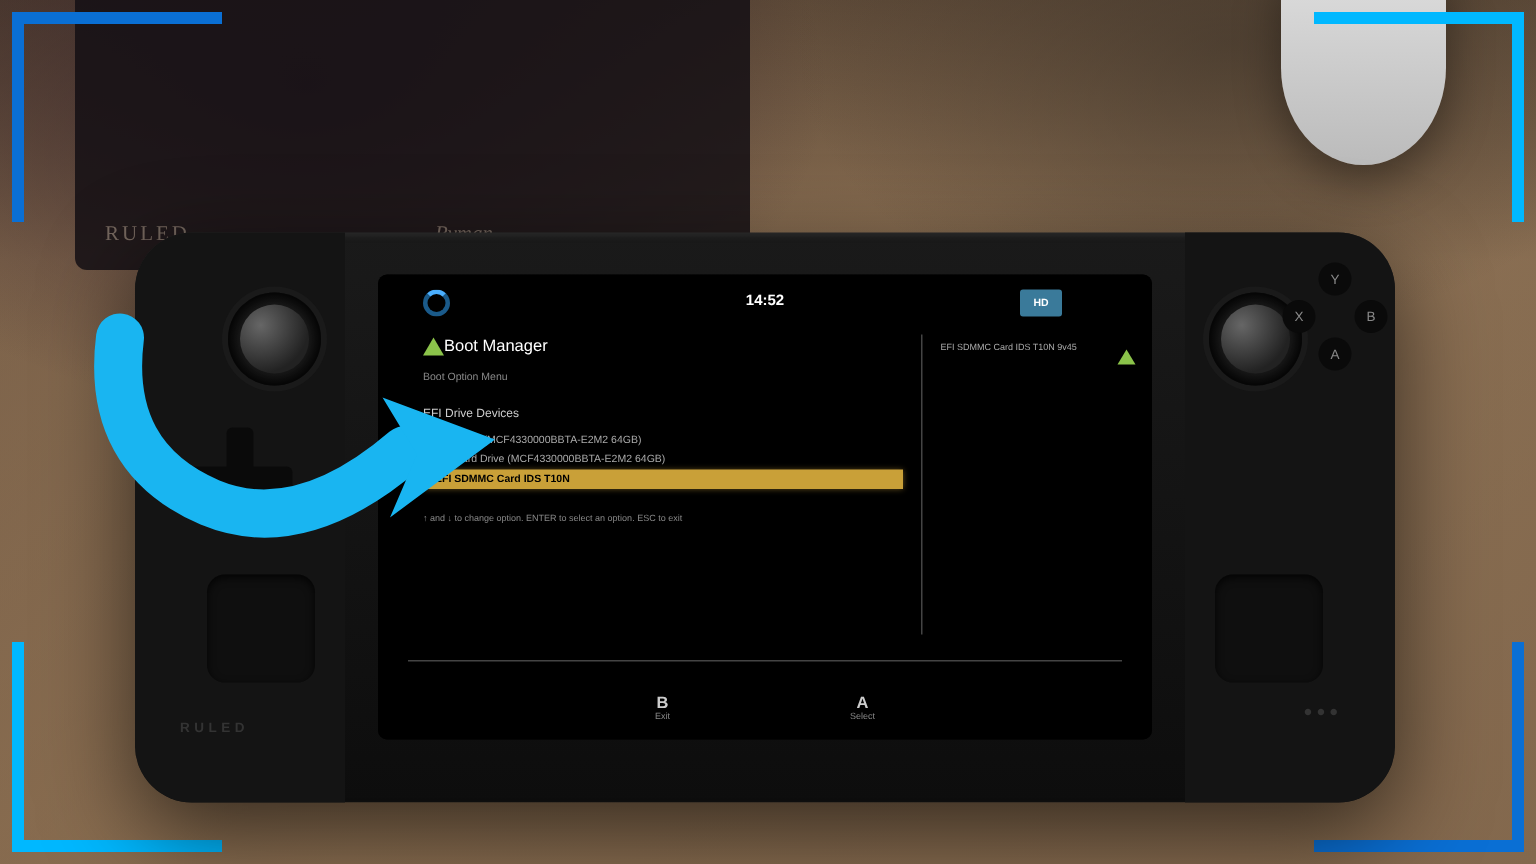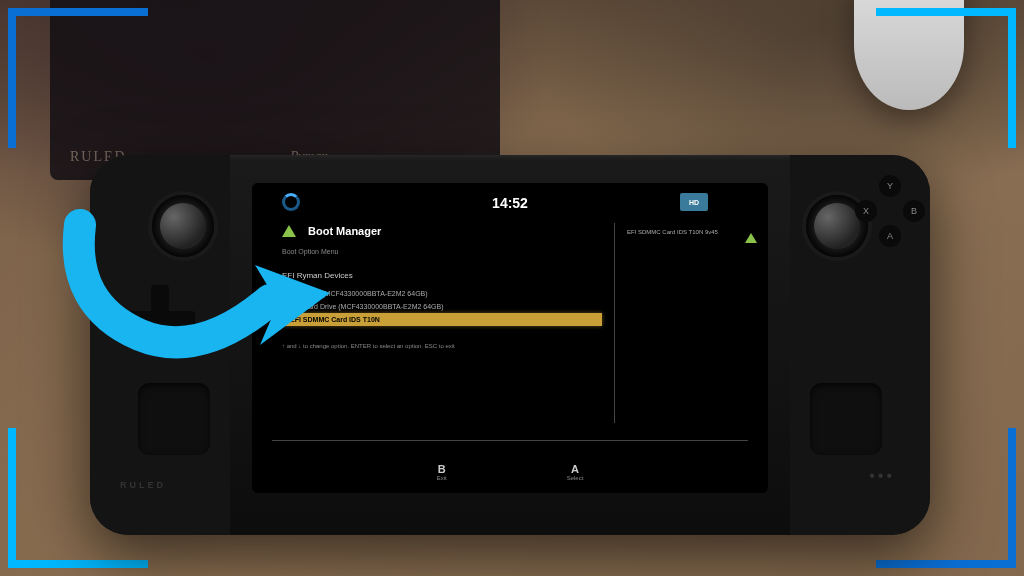--- a/index.html
+++ b/index.html
@@ -177,21 +177,21 @@
       width: 18px; height: 18px;
       border: 3px solid #1a5a8a;
       border-top-color: #4aafff;
       border-radius: 50%;
     }
     .clock {
       position: absolute;
       left: 50%; top: 4px;
       transform: translateX(-50%);
       color: #fff;
-      font-size: 14px;
+      font-size: 10px;
       font-weight: bold;
     }
     .hd-logo {
       position: absolute;
       right: 60px; top: 2px;
       width: 28px; height: 18px;
       background: #3a7a9a;
       border-radius: 2px;
       color: #fff;
       font-size: 7px;
@@ -199,24 +199,24 @@
       display: flex;
       align-items: center;
       justify-content: center;
     }
     
     .boot-title {
       position: absolute;
       top: 42px; left: 30px;
       color: #fff;
       font-size: 11px;
-      font-weight: bold;
+      font-weight: normal;
       display: flex;
       align-items: center;
-      gap: 12px;
+      gap: 0;
     }
     .warn-icon {
       width: 0; height: 0;
       border-left: 7px solid transparent;
       border-right: 7px solid transparent;
       border-bottom: 12px solid #8bc34a;
     }
     
     .subtitle {
       position: absolute;
@@ -362,21 +362,21 @@
       <div class="clock">14:52</div>
       <div class="hd-logo">HD</div>
     </div>
 
     <div class="boot-title">
       <div class="warn-icon"></div>
       <span>Boot Manager</span>
     </div>
 
     <div class="subtitle">Boot Option Menu</div>
-    <div class="section-label">EFI Ryman Devices</div>
+    <div class="section-label">EFI Drive Devices</div>
 
     <div class="boot-list">
       <div class="boot-item">SteamOS (MCF4330000BBTA-E2M2 64GB)</div>
       <div class="boot-item">EFI Hard Drive (MCF4330000BBTA-E2M2 64GB)</div>
       <div class="boot-item selected">EFI SDMMC Card IDS T10N</div>
     </div>
 
     <div class="divider-v"></div>
 
     <div class="right-panel">

